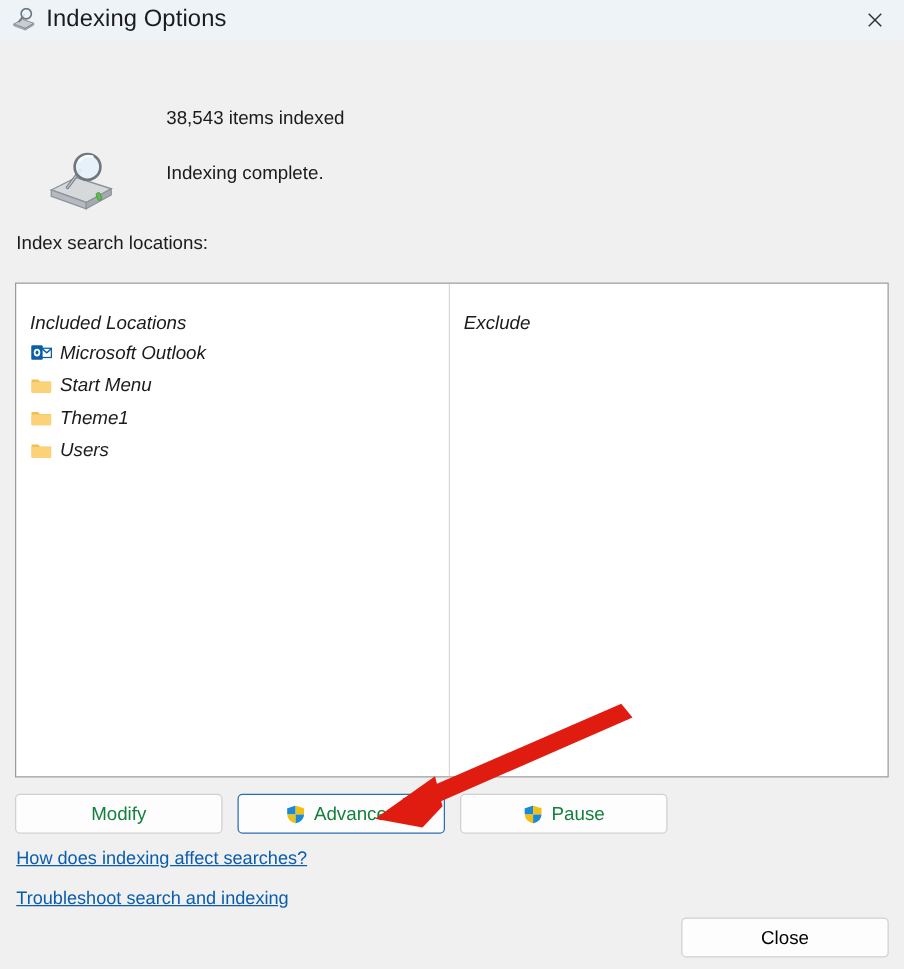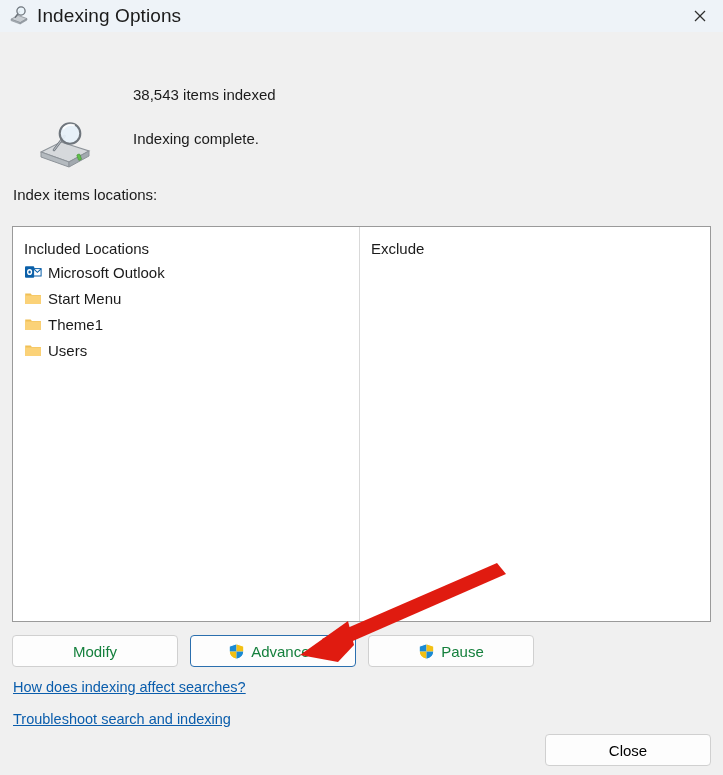--- a/index.html
+++ b/index.html
@@ -90,21 +90,22 @@
     overflow: hidden;
   }
   #col-divider {
     position: absolute;
     left: 346px; top: 0;
     width: 1px; height: 394px;
     background: #d9d9d9;
   }
   .col {
     position: absolute;
-    top: 6px;
+    top: 16px;
+    font-style: italic;
   }
   #col-included { left: 0;   width: 346px; }
   #col-exclude  { left: 347px; width: 351px; }
 
   .col-header {
     font-size: 15px;
     padding: 6px 0 0 11px;
     color: #1b1b1b;
     line-height: 20px;
   }
@@ -238,21 +239,21 @@
     <rect x="40.5" y="34.2" width="3.2" height="6" rx=".8" fill="#5fbf4a" stroke="#3f8a31" stroke-width=".5" transform="rotate(-20 42 37)"></rect>
     <line x1="17" y1="30" x2="27.5" y2="16" stroke="#6f767d" stroke-width="2.6" stroke-linecap="round"></line>
     <line x1="17" y1="30" x2="27.5" y2="16" stroke="#b9bfc5" stroke-width="1.1" stroke-linecap="round"></line>
     <circle cx="33" cy="13.5" r="10.3" fill="#e6f1fa" fill-opacity=".92" stroke="#6f767d" stroke-width="2.1"></circle>
     <path d="M26.5 8.5 A10.3 10.3 0 0 1 37 5.2" stroke="#ffffff" stroke-width="2" fill="none" stroke-linecap="round" opacity=".85"></path>
   </svg>
   <div id="items-indexed">38,543 items indexed</div>
   <div id="index-status">Indexing complete.</div>
 </div>
 
-<div id="locations-label">Index items locations:</div>
+<div id="locations-label">Index search locations:</div>
 
 <div id="listbox">
   <div id="col-divider"></div>
 
   <div class="col" id="col-included">
     <div class="col-header">Included Locations</div>
     <div id="included-rows">
         <div class="loc-row">
           <svg class="loc-icon" viewBox="0 0 18 18">
             <rect x="1" y="3.2" width="9.2" height="11.6" rx="1" fill="#0a5fa8"></rect>

